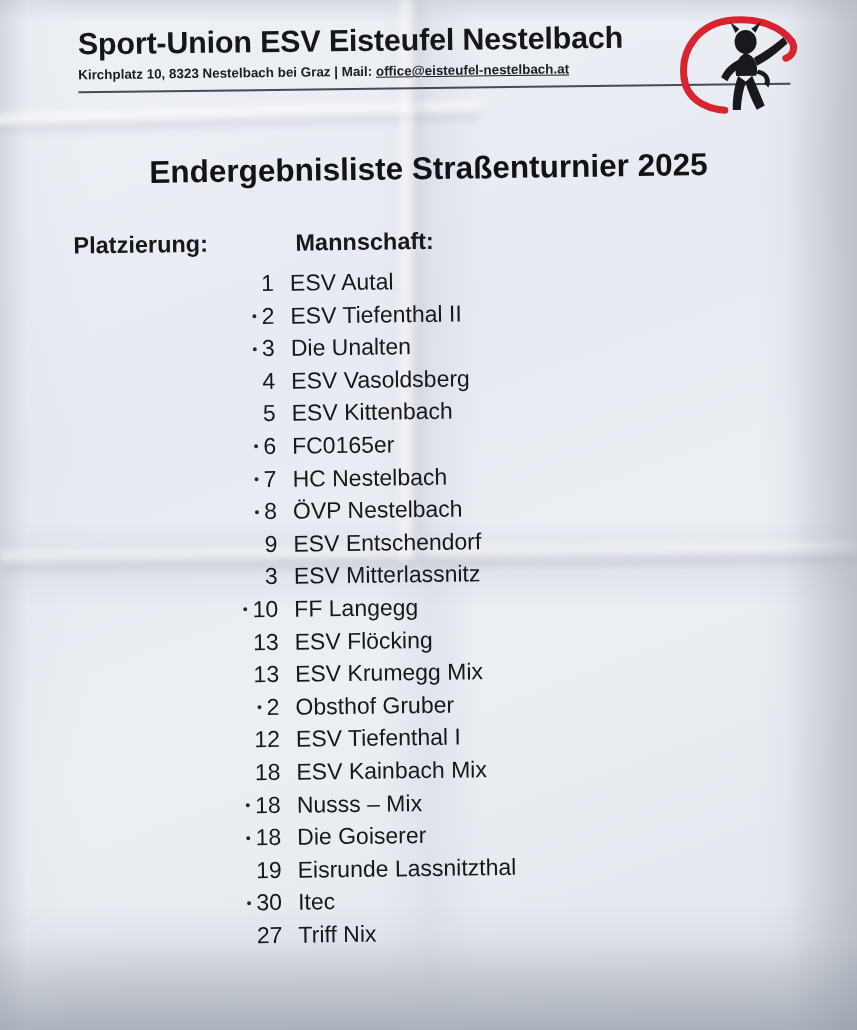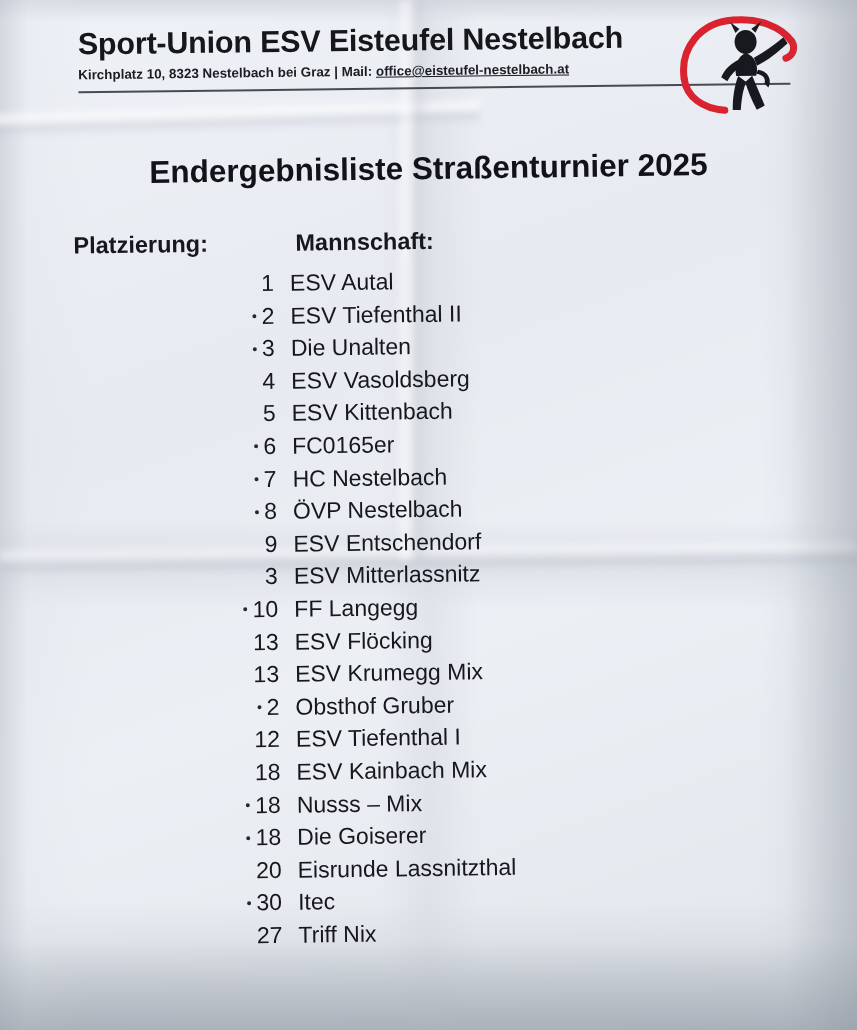--- a/index.html
+++ b/index.html
@@ -315,21 +315,21 @@
     </div>
     <div class="row">
       <div class="col-rank"><span class="dot"></span><span>18</span></div>
       <div class="col-team">Nusss – Mix</div>
     </div>
     <div class="row">
       <div class="col-rank"><span class="dot"></span><span>18</span></div>
       <div class="col-team">Die Goiserer</div>
     </div>
     <div class="row">
-      <div class="col-rank"><span class="dot hidden"></span><span>20</span></div>
+      <div class="col-rank"><span class="dot hidden"></span><span>19</span></div>
       <div class="col-team">Eisrunde Lassnitzthal</div>
     </div>
     <div class="row">
       <div class="col-rank"><span class="dot"></span><span>30</span></div>
       <div class="col-team">Itec</div>
     </div>
     <div class="row">
       <div class="col-rank"><span class="dot hidden"></span><span>27</span></div>
       <div class="col-team">Triff Nix</div>
     </div>

